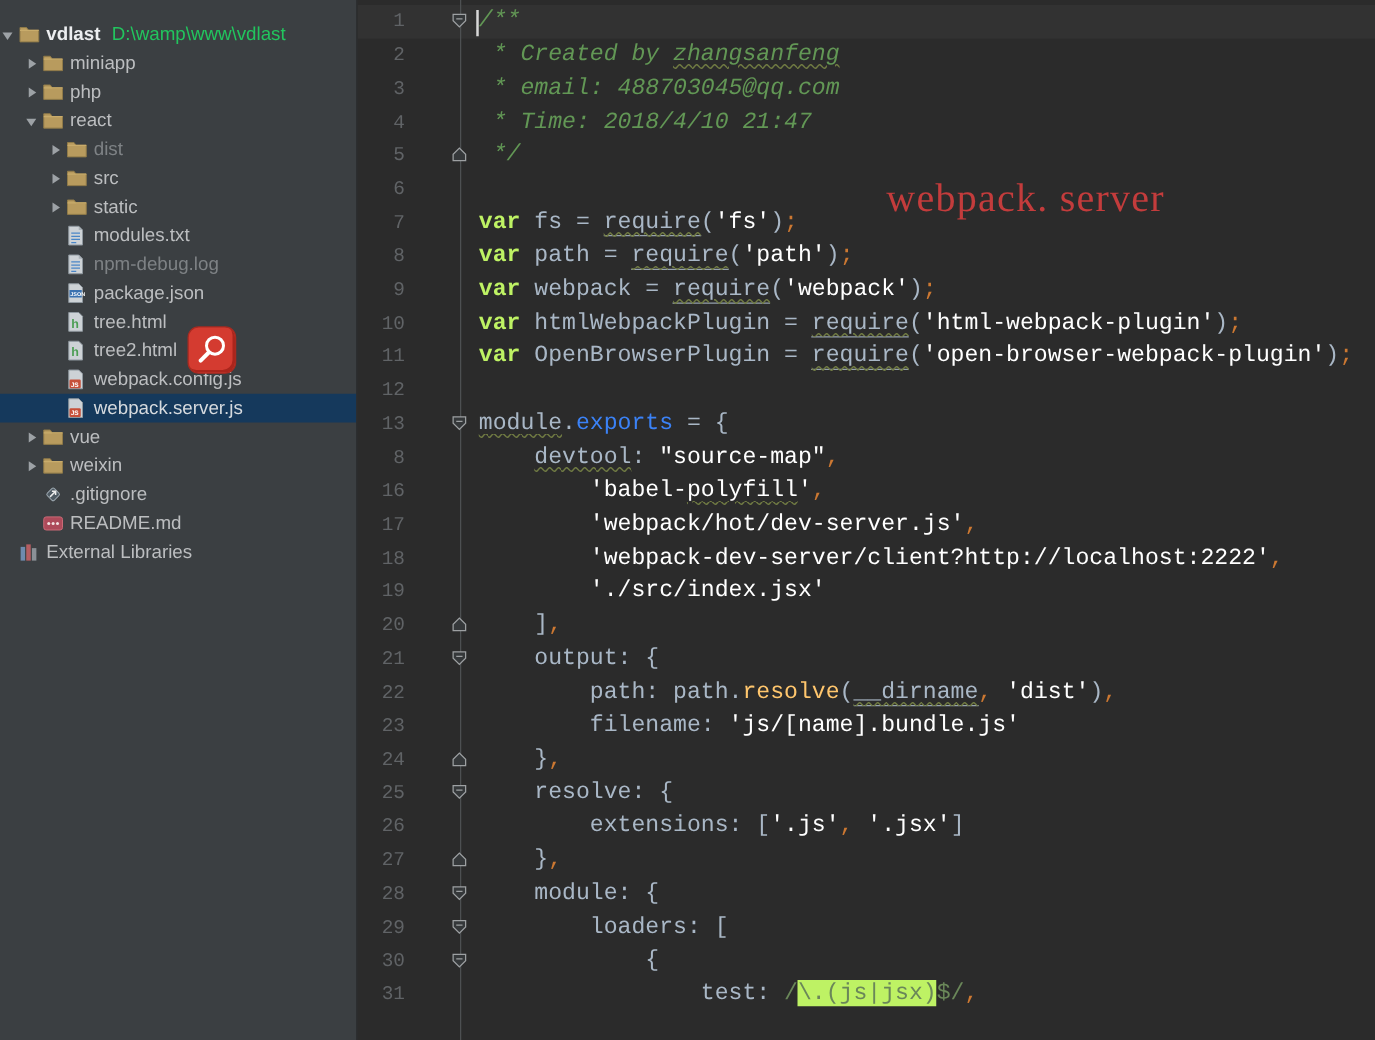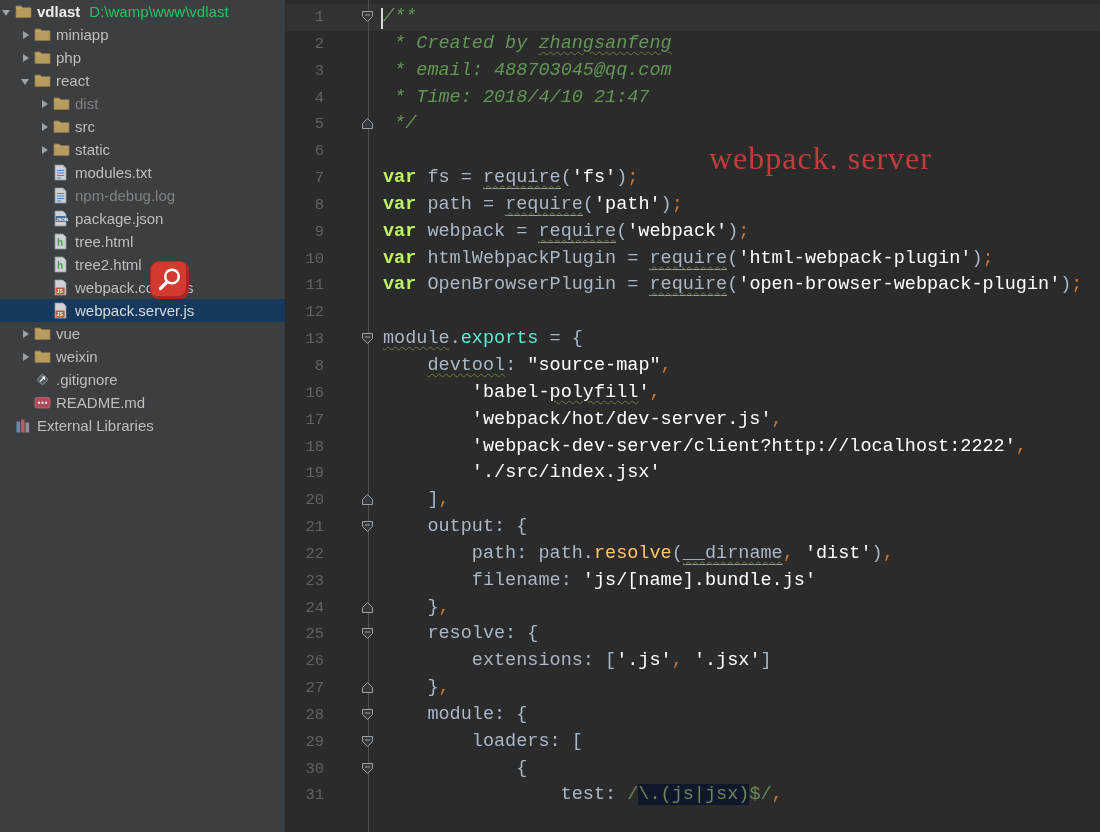--- a/index.html
+++ b/index.html
@@ -2,21 +2,21 @@
 <html><head>
 <meta charset="utf-8">
 <style>
   html,body{margin:0;padding:0;background:#1e1e1e;}
   #window{position:relative;width:1100px;height:832px;overflow:hidden;
           font-family:"Liberation Sans",sans-serif;background:#2B2B2B;}
 
   
   #sidebar{position:absolute;left:0;top:0;width:285px;height:832px;
            background:#3B3F42;border-right:1px solid #282A2B;overflow:hidden;}
-  #tree{padding-top:0;}
+  #tree{padding-top:16px;}
   .tr{position:relative;height:23px;line-height:23px;display:flex;align-items:center;
       color:#BCBEC0;font-size:15px;white-space:nowrap;cursor:default;}
   .tr.sel{background:#15395C;color:#D6DADE;}
   .tr.dim .tl{color:#7E8285;}
   .tr.root .tl{color:#ECEEF0;font-weight:bold;}
   .ind{display:inline-block;height:1px;flex:none;}
   .arrow{display:inline-block;width:15px;flex:none;position:relative;height:23px;}
   .arrow.col::after{content:"";position:absolute;left:4px;top:8px;
       border-left:6px solid #9DA2A6;border-top:4px solid transparent;border-bottom:4px solid transparent;}
   .arrow.exp::after{content:"";position:absolute;left:2px;top:10px;
@@ -36,25 +36,25 @@
   #editor{position:absolute;left:286px;top:0;width:814px;height:832px;background:#2B2B2B;overflow:hidden;}
   #code{position:relative;padding-top:4px;}
   .cl{position:relative;height:26.85px;line-height:26.85px;white-space:nowrap;}
   .cl.cur{background:#323232;}
   .num{display:inline-block;vertical-align:top;box-sizing:border-box;width:82px;
        padding-right:44px;text-align:right;color:#606366;
        font-family:"Liberation Mono",monospace;font-size:15.5px;}
   .ct{display:inline-block;vertical-align:top;padding-left:15px;white-space:pre;
       font-family:"Liberation Mono",monospace;font-size:18.5px;}
   .tk.d{color:#A9B7C6;} .tk.k{color:#bef264;font-weight:bold;} .tk.s{color:#ffffff;}
-  .tk.c{color:#629755;font-style:italic;} .tk.f{color:#FFC66D;} .tk.m{color:#5eead4;}
+  .tk.c{color:#629755;font-style:italic;} .tk.f{color:#FFC66D;} .tk.m{color:#3b82f6;}
   .tk.p{color:#CC7832;} .tk.rx{color:#6A8759;}
   .tk.w{text-decoration:underline wavy #707B42;text-decoration-thickness:1px;text-underline-offset:3px;}
   .tk.u{border-bottom:1px solid #95A1AD;}
-  .tk.hl{background:#0f172a;}
+  .tk.hl{background:#bef264;}
   #gutter-line{position:absolute;left:82px;top:0;bottom:0;width:1px;background:#4D5052;z-index:5;}
   .foldcol{position:absolute;left:75px;top:6px;width:14px;height:14px;z-index:6;}
   .foldcol svg{display:block;}
   #caret{position:absolute;left:95px;top:8px;width:2px;height:21px;background:#D8D8D8;z-index:7;}
   #red-note{position:absolute;left:423px;top:140px;z-index:8;
       font-family:"Liberation Serif",serif;font-size:32px;letter-spacing:1px;color:#C33C3C;}
 </style>
 </head>
 <body>
 

